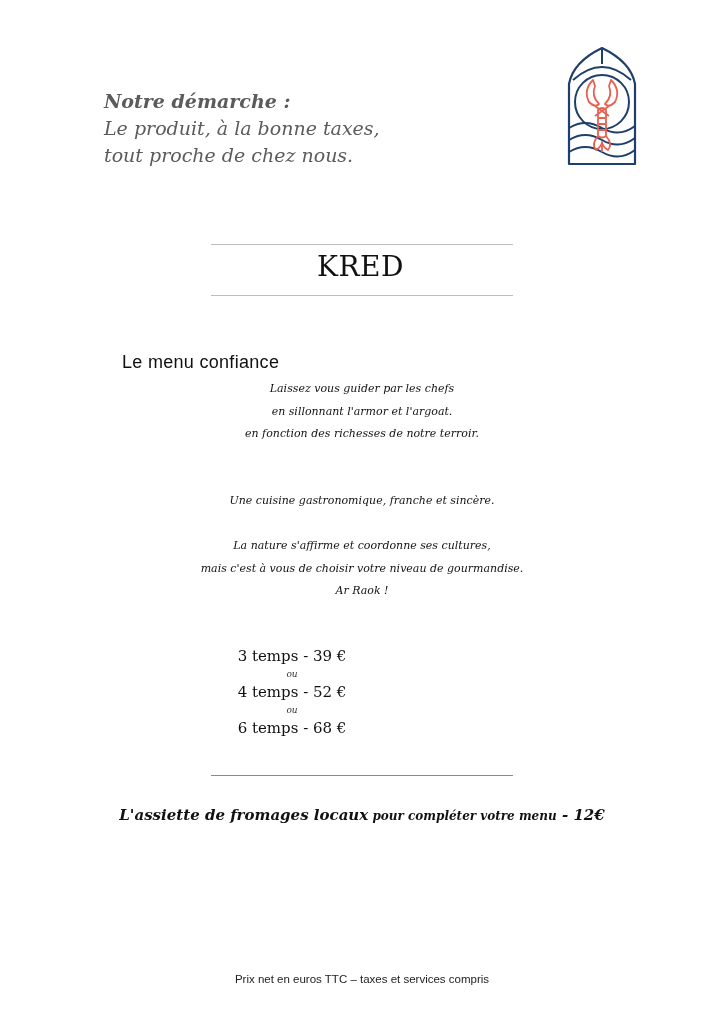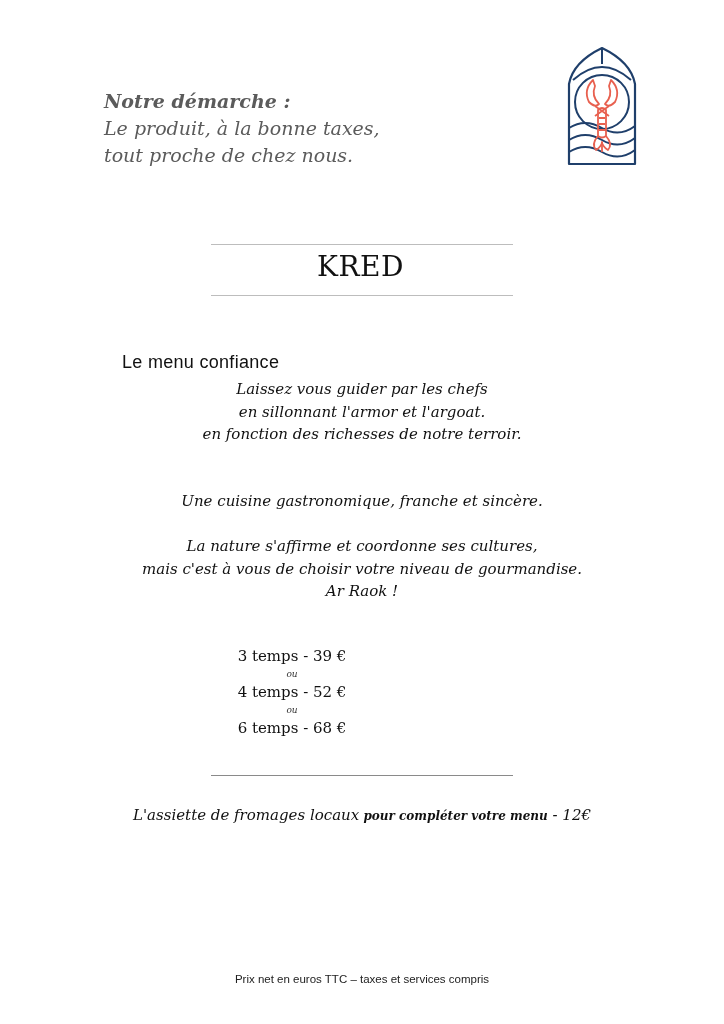--- a/index.html
+++ b/index.html
@@ -4,26 +4,26 @@
   <style>
     html, body { margin: 0; padding: 0; background: #ffffff; }
     body { width: 724px; height: 1024px; position: relative; overflow: hidden; font-family: "DejaVu Serif", serif; color: #111; }
     .abs { position: absolute; }
     .intro { left: 104px; top: 88px; color: #5b5b5b; font-family: "DejaVu Serif", serif; font-style: italic; font-size: 19px; line-height: 27px; }
     .intro .t { font-weight: bold; }
     .logo { left: 565px; top: 46px; width: 74px; height: 120px; }
     .hr { position: absolute; left: 211px; width: 302px; height: 1px; background: #bdbdbd; }
     .title { left: 0; width: 721px; top: 250px; text-align: center; font-family: "DejaVu Serif", serif; font-size: 28px; color: #111; letter-spacing: 0.5px; }
     .menu-name { left: 122px; top: 352px; font-family: Liberation Sans, sans-serif; font-size: 18px; font-weight: 300; letter-spacing: 0.3px; color: #111; }
-    .desc { left: 0; width: 724px; text-align: center; font-family: "DejaVu Serif", serif; font-style: italic; font-size: 15px; line-height: 22.5px; color: #111; }
+    .desc { left: 0; width: 724px; text-align: center; font-family: "DejaVu Serif", serif; font-style: italic; font-size: 11px; line-height: 22.5px; color: #111; }
     .prices { left: 0; width: 584px; top: 645px; text-align: center; font-family: "DejaVu Serif", serif; font-size: 15px; color: #111; }
     .prices .p { line-height: 22px; }
     .prices .ou { font-style: italic; font-size: 9px; line-height: 14px; color: #333; }
     .cheese { left: 0; width: 724px; top: 805px; text-align: center; font-family: "DejaVu Serif", serif; font-style: italic; color: #111; }
-    .cheese .big { font-weight: normal; font-size: 15px; }
+    .cheese .big { font-weight: bold; font-size: 15px; }
     .cheese .small { font-weight: bold; font-size: 12px; }
     .footer { left: 0; width: 724px; top: 973px; text-align: center; font-family: "Liberation Sans", sans-serif; font-size: 11.5px; color: #222; }
   </style>
 </head>
 <body>
 
 <div class="abs intro">
   <div class="t">Notre démarche :</div>
   <div>Le produit, à la bonne taxes,</div>
   <div>tout proche de chez nous.</div>

